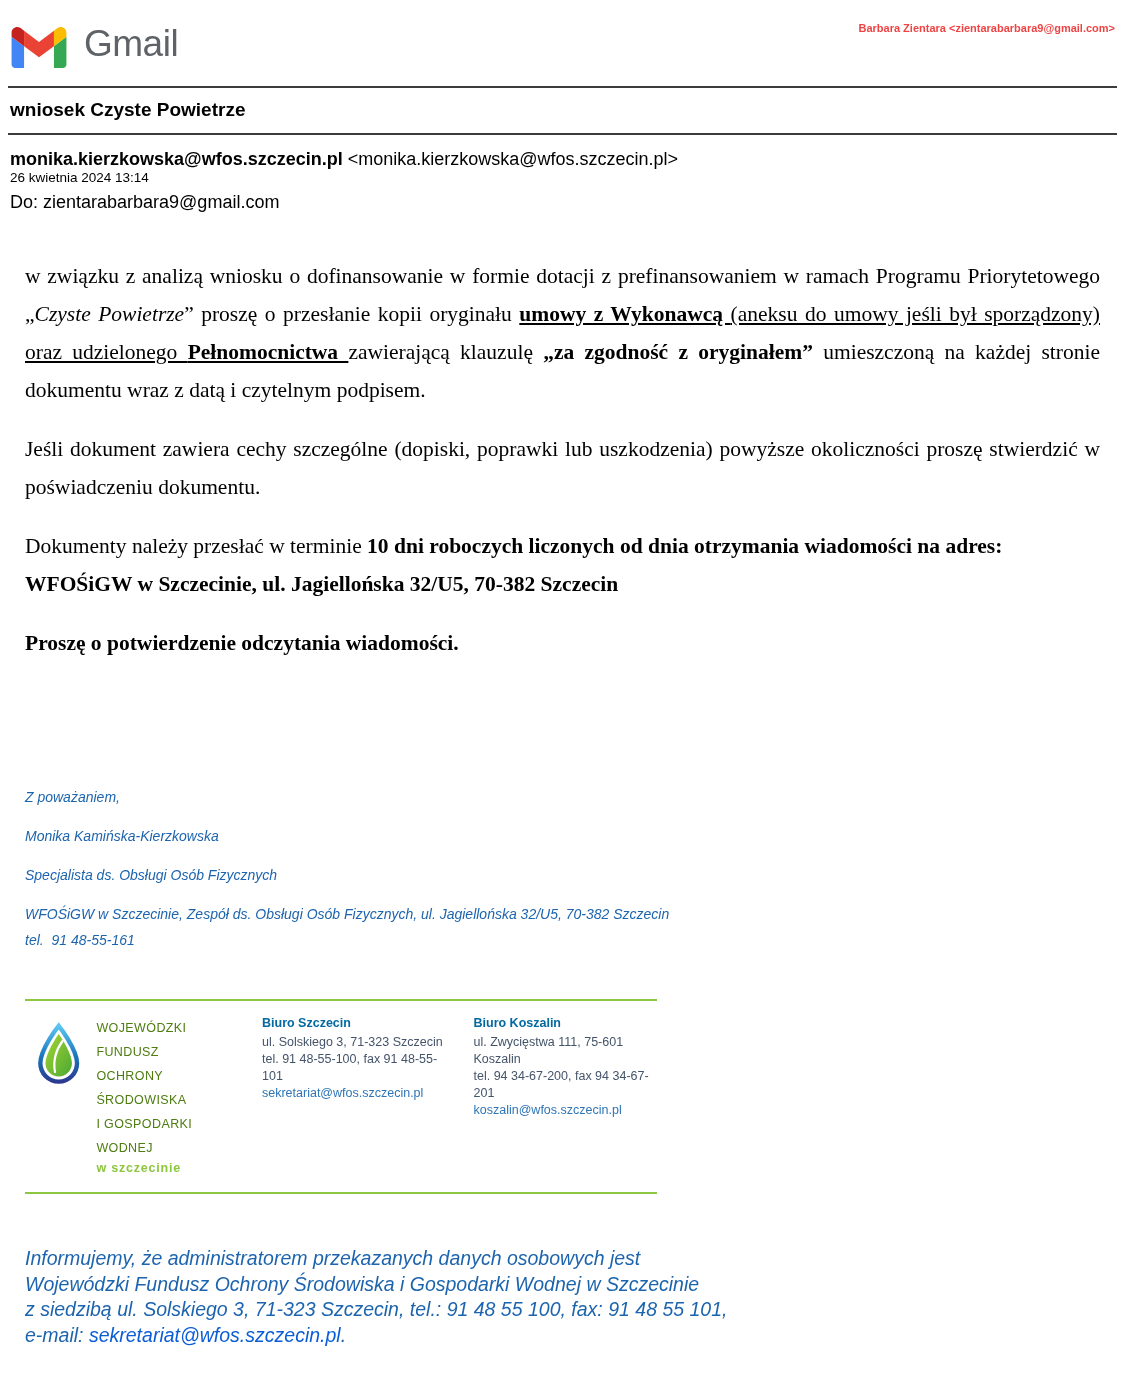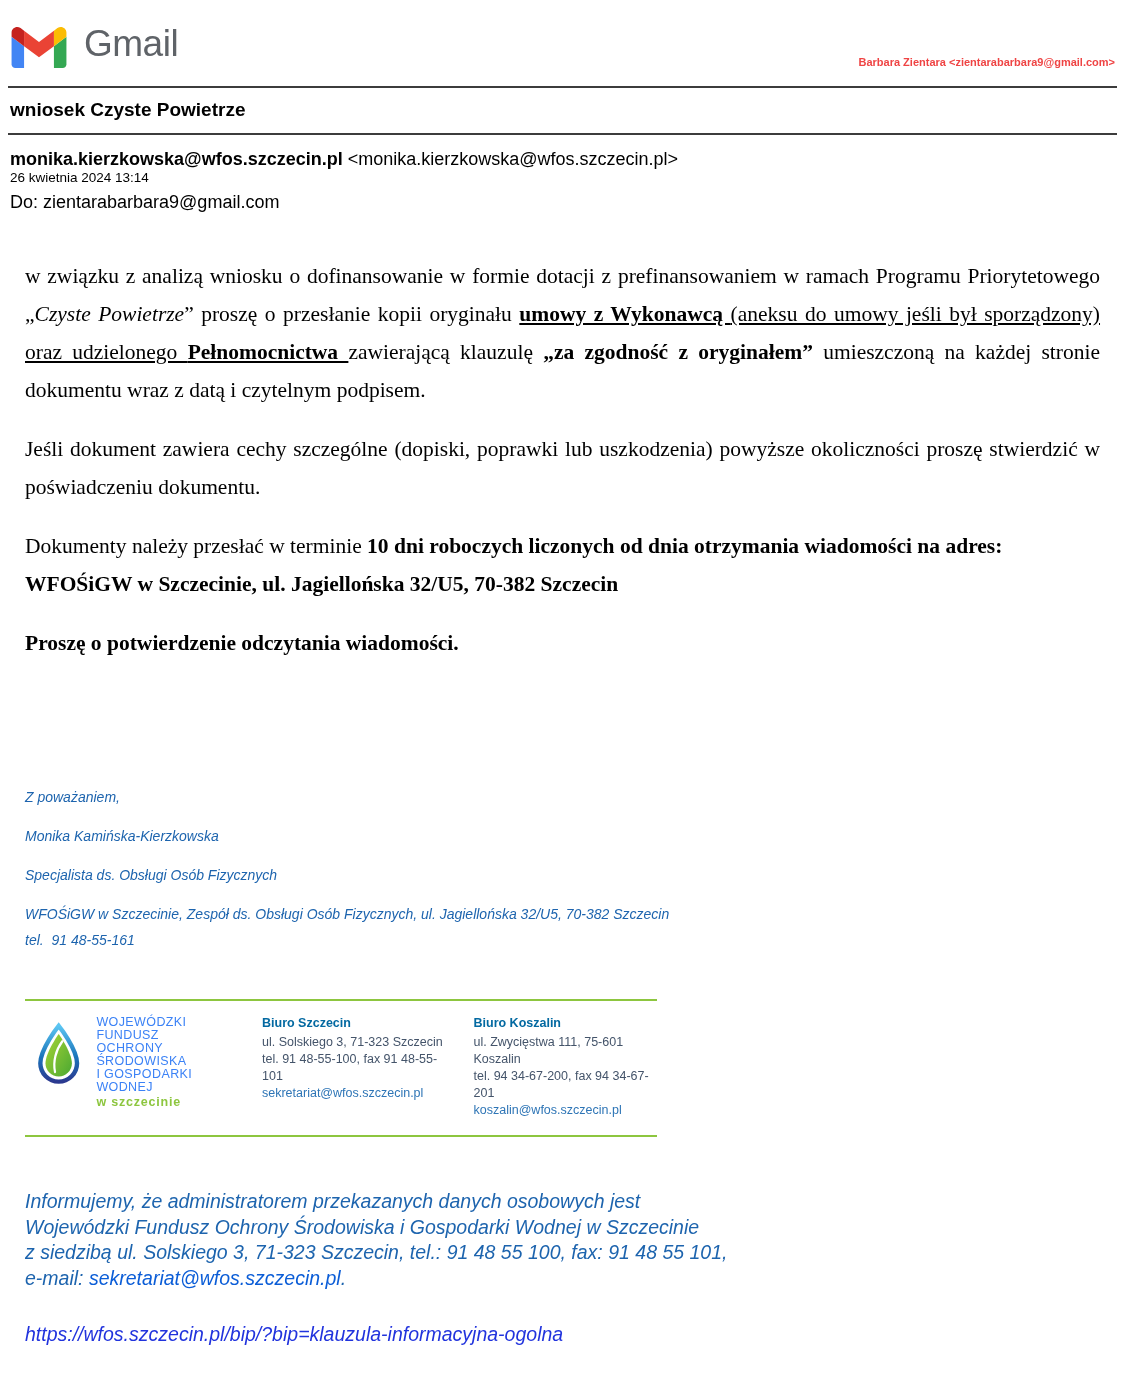--- a/index.html
+++ b/index.html
@@ -9,21 +9,21 @@
     position: relative;
     width: 1125px;
     height: 1377px;
     background: #ffffff;
     overflow: hidden;
   }
 
   
   .top-header {
     display: flex;
-    align-items: flex-end;
+    align-items: flex-start;
     justify-content: space-between;
     padding: 20px 10px 0 8px;
   }
   .gmail-logo { display: flex; align-items: center; gap: 14px; }
   .gmail-logo svg { width: 62px; height: 48px; display: block; }
   .gmail-wordmark {
     font-size: 37px;
     color: #5f6368;
     letter-spacing: -0.5px;
     font-weight: 400;
@@ -93,23 +93,23 @@
     width: 632px;
     border-top: 2px solid #8dc63f;
     border-bottom: 2px solid #8dc63f;
     padding: 15px 0 16px 8px;
   }
   .footer-inner { display: flex; align-items: flex-start; }
   .drop-icon { width: 56px; height: 70px; margin-top: 2px; }
   .org-block { margin-left: 12px; width: 150px; }
   .org-line {
     font-size: 12.5px;
-    color: #3b82f6;
+    color: #4d7c0f;
     letter-spacing: 0.4px;
-    line-height: 13px;
+    line-height: 24px;
     text-transform: uppercase;
   }
   .org-city {
     font-size: 12.5px;
     color: #8dc63f;
     font-weight: bold;
     letter-spacing: 0.8px;
     line-height: 16px;
   }
   .office-col { margin-left: 28px; width: 200px; }

